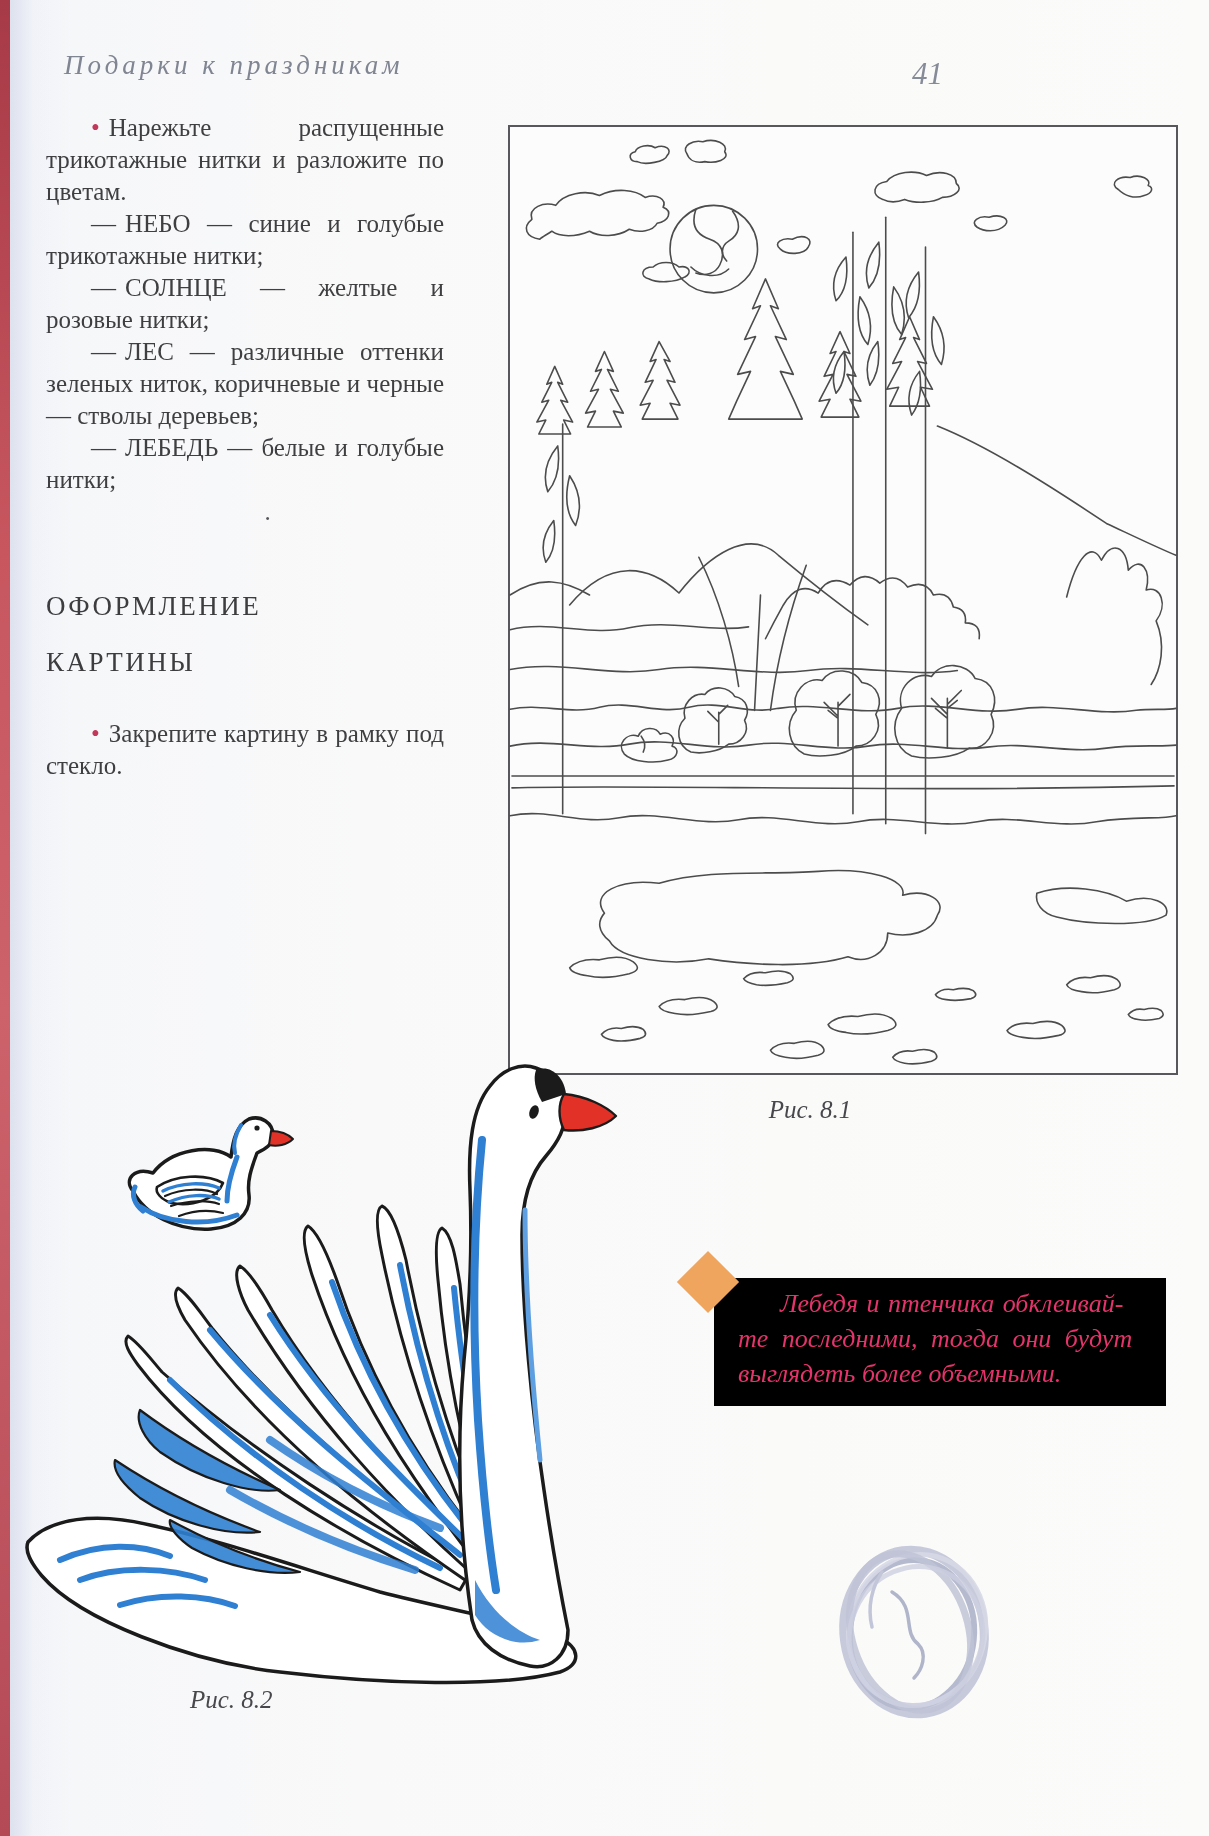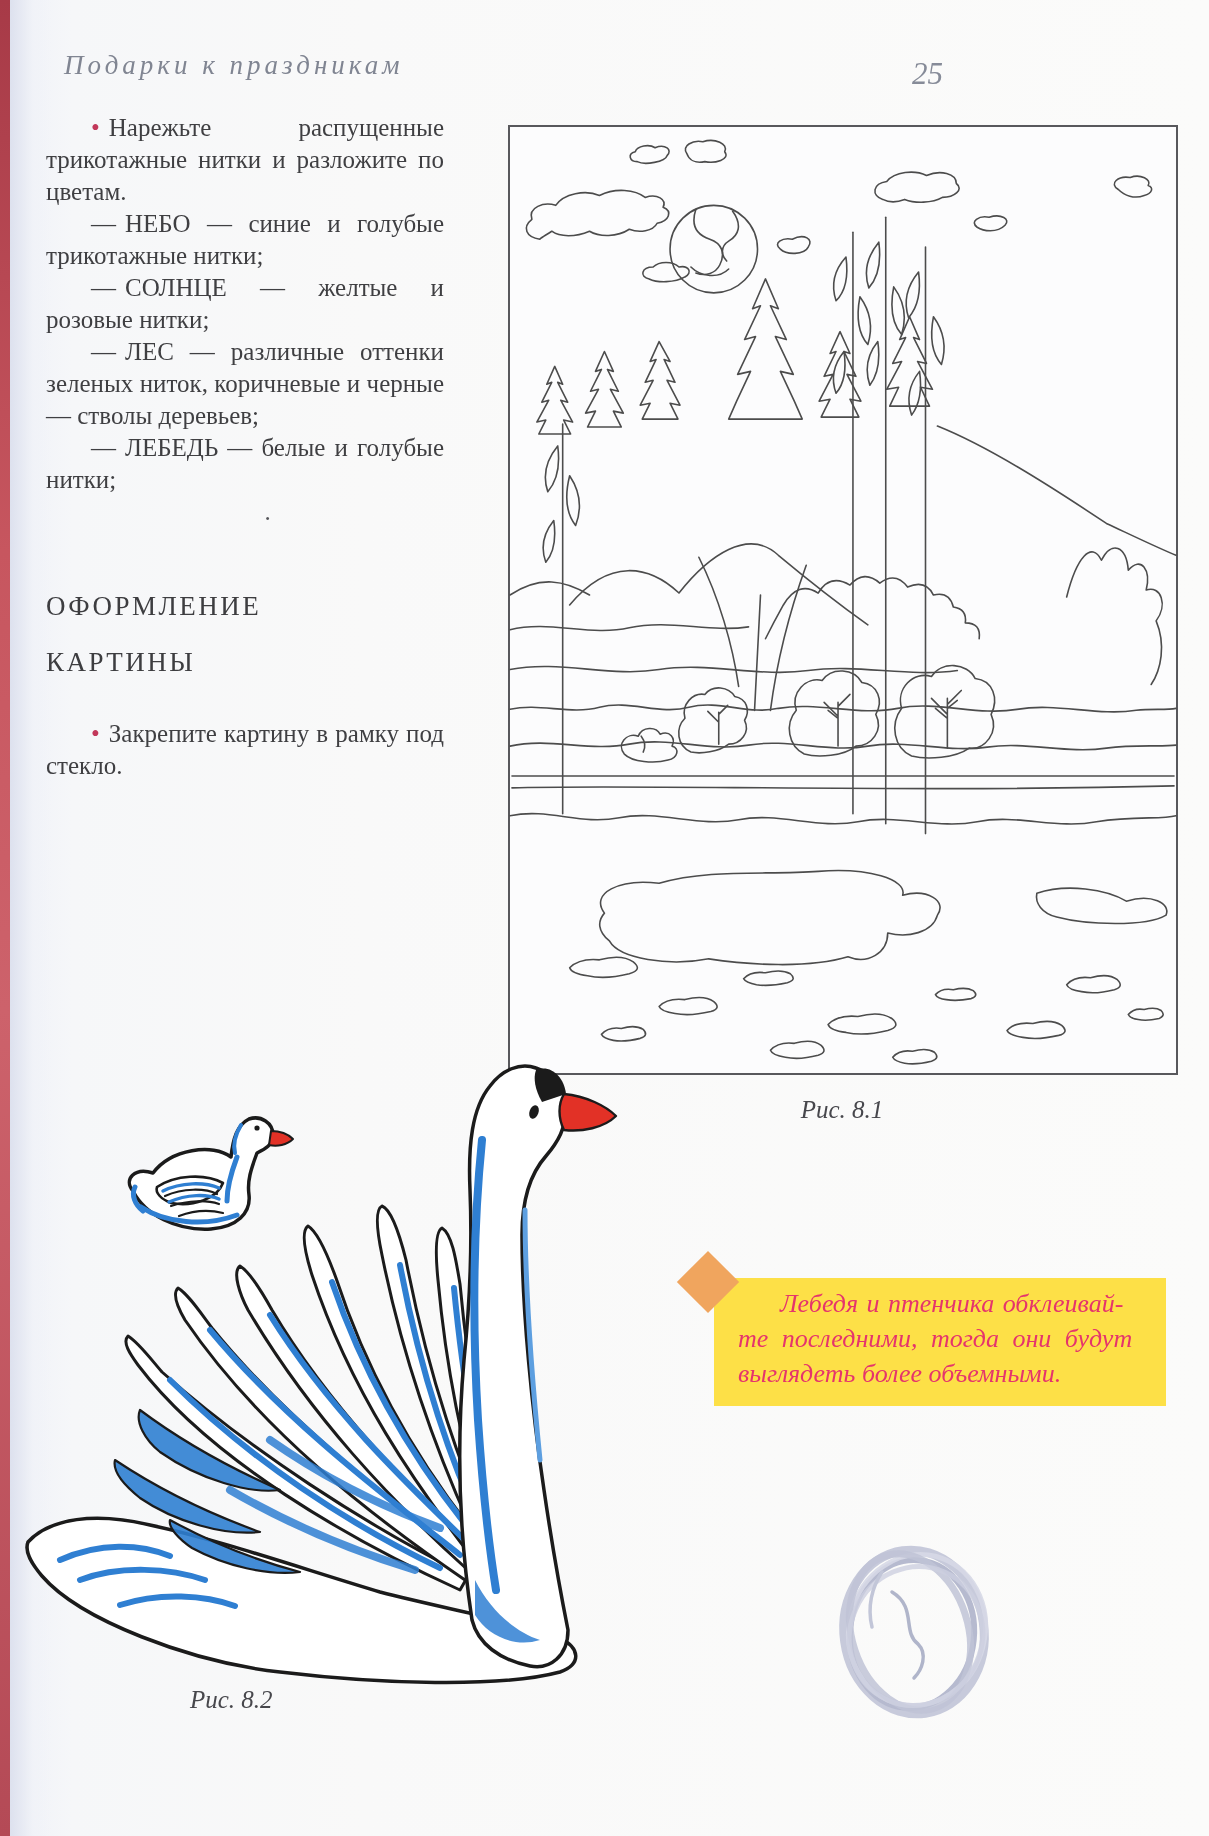--- a/index.html
+++ b/index.html
@@ -21,42 +21,42 @@
   .marker{margin-right:9px;}
   .marker.bullet{color:#c2385a;}
   .sep-dot{text-align:center;text-indent:0;color:#55555a;height:32px;}
   .heading{margin-top:50px;margin-bottom:28px;text-align:left;font-size:27px;
     letter-spacing:2.5px;line-height:56px;color:#3d3d40;}
   .heading span{display:block;}
   .fig-frame{position:absolute;left:508px;top:125px;width:670px;height:950px;
     border:2px solid #58585c;background:#fcfcfd;box-sizing:border-box;}
   .fig-frame svg{display:block;width:100%;height:100%;}
   .caption{position:absolute;font-style:italic;font-size:25px;color:#47474c;}
-  #cap1{left:560px;top:1096px;width:500px;text-align:center;padding-left:32px;}
+  #cap1{left:560px;top:1096px;width:500px;text-align:center;}
   #cap2{left:190px;top:1686px;width:300px;z-index:5;}
   .note-box{position:absolute;left:714px;top:1278px;width:452px;height:128px;
-    background:#fde047;}
+    background:#000000;}
   .diamond{position:absolute;left:-28px;top:-18px;width:44px;height:44px;background:#f0a55e;
     transform:rotate(45deg);}
   .note-text{position:absolute;left:24px;top:8px;width:406px;font-style:italic;font-size:26px;
     line-height:35px;color:#e5346c;font-weight:500;}
   .note-line{display:block;}
   .note-line.l1{text-indent:42px;word-spacing:2px;}
   .note-line.l2{word-spacing:7px;}
   .abs{position:absolute;}
   svg{overflow:visible;}
 </style>
 </head>
 <body>
 
 <div class="spine"></div>
 <div class="spine-shadow"></div>
 
 <div class="running-header">Подарки к праздникам</div>
-<div class="page-number">25</div>
+<div class="page-number">41</div>
 
 <div class="col">
   <p><span class="marker bullet">•</span><span>Нарежьте распущенные трикотажные нитки и разложите по цветам.</span></p>
   <p><span class="marker">—</span><span>НЕБО — синие и голубые трикотажные нитки;</span></p>
   <p><span class="marker">—</span><span>СОЛНЦЕ — желтые и розовые нитки;</span></p>
   <p><span class="marker">—</span><span>ЛЕС — различные оттенки зеленых ниток, коричневые и черные — стволы деревьев;</span></p>
   <p><span class="marker">—</span><span>ЛЕБЕДЬ — белые и голубые нитки;</span></p>
   <p class="sep-dot">.</p>
   <div class="heading">
     <span>ОФОРМЛЕНИЕ</span>

